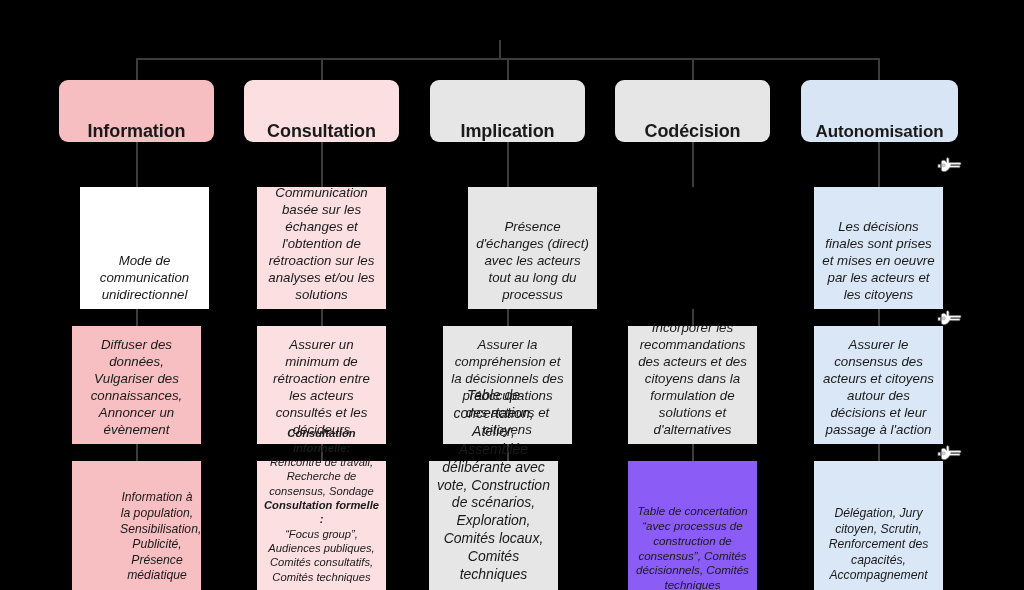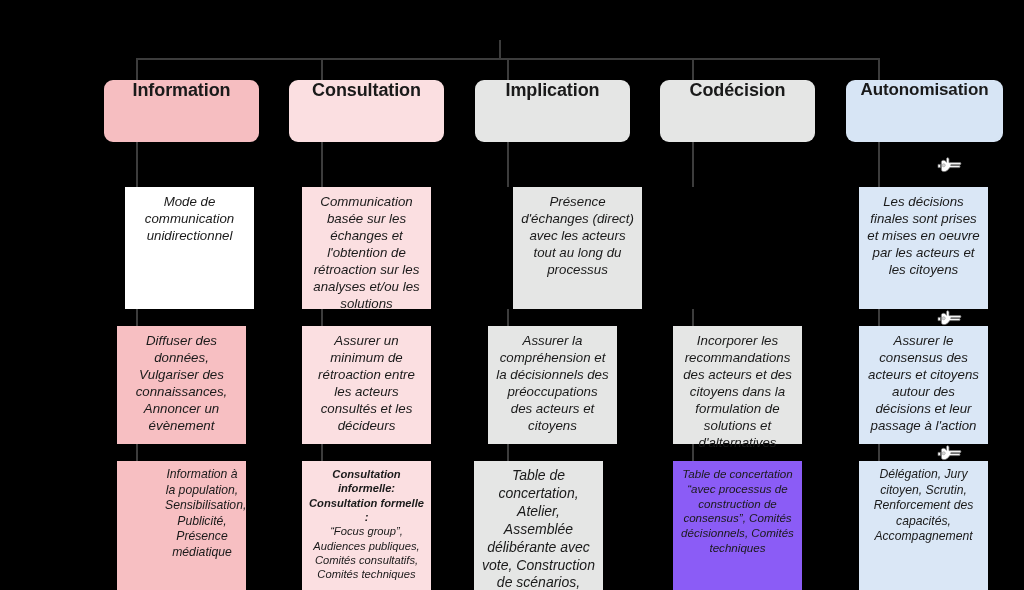--- a/index.html
+++ b/index.html
@@ -22,24 +22,23 @@
     background: #3c3c3c;
   }
   .line-h { height: 2px; }
   .line-v { width: 2px; }
 
   
   .box {
     position: absolute;
     box-sizing: border-box;
     display: flex;
-    align-items: flex-start;
+    align-items: flex-end;
     justify-content: center;
     text-align: center;
-    margin-left: 45px;
   }
   .header-box {
     height: 62px;
     border-radius: 9px;
     font-size: 18px;
     font-weight: bold;
     font-style: normal;
     color: #1a1a1a;
     letter-spacing: -0.1px;
   }
@@ -118,20 +117,21 @@
   </div>
   <div class="box content-box tier1" style="left:257px; top:187px; width:129px; height:122px; background:#fbdfe1;">
     <span class="box-inner">Communication basée sur les échanges et l'obtention de rétroaction sur les analyses et/ou les solutions</span>
   </div>
   <div class="box content-box tier2" style="left:257px; top:326px; width:129px; height:118px; background:#fbdfe1;">
     <span class="box-inner">Assurer un minimum de rétroaction entre les acteurs consultés et les décideurs</span>
   </div>
   <div class="box content-box tier3" style="left:257px; top:461px; width:129px; height:129px; background:#fbdfe1; font-size:11.2px;">
     <span class="box-inner">
       <span class="bold-lead">Consultation informelle:</span>
+      <span>Rencontre de travail, Recherche de consensus, Sondage</span>
       <span class="bold-lead">Consultation formelle :</span>
       <span>“Focus group”, Audiences publiques, Comités consultatifs, Comités techniques</span>
     </span>
   </div>
 
   <div class="box header-box" style="left:430px; top:80px; width:155px; background:#e5e6e5;">
     <span>Implication</span>
   </div>
   <div class="box content-box tier1" style="left:468px; top:187px; width:129px; height:122px; background:#e5e6e5;">
     <span class="box-inner">Présence d'échanges (direct) avec les acteurs tout au long du processus</span>

